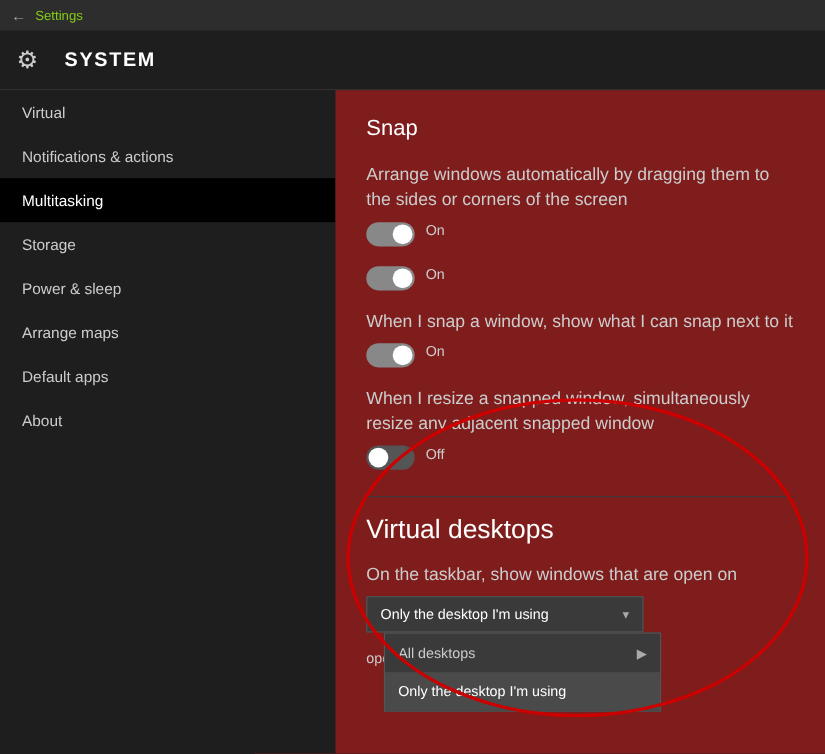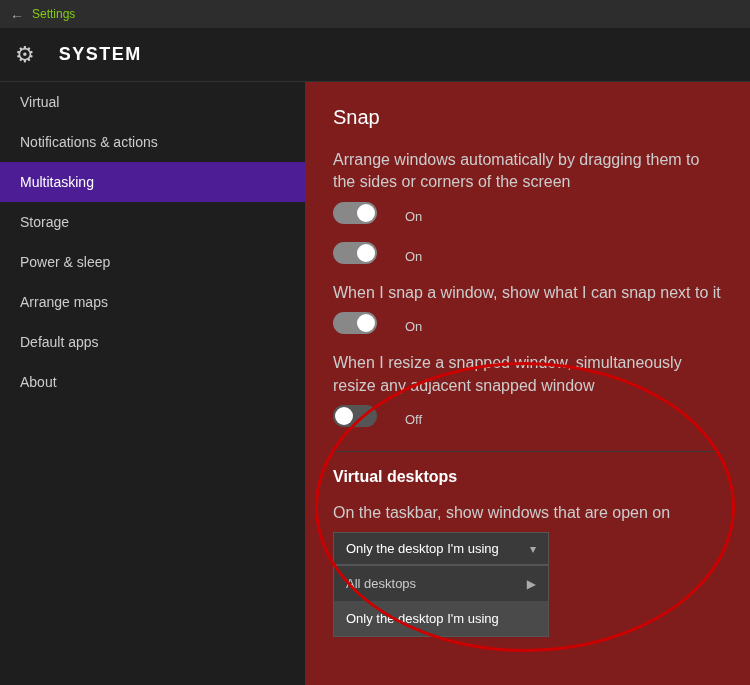--- a/index.html
+++ b/index.html
@@ -68,21 +68,21 @@
       overflow-y: auto;
     }
     .sidebar-item {
       padding: 12px 20px;
       font-size: 14px;
       cursor: pointer;
       color: #cccccc;
       user-select: none;
     }
     .sidebar-item.active {
-      background: #4c1d95;
+      background: #000000;
       color: #ffffff;
     }
 
     
     .main {
       flex: 1;
       background: #7f1d1d;
       padding: 24px 28px;
       overflow-y: auto;
       position: relative;
@@ -103,22 +103,22 @@
       font-size: 16px;
       color: #cccccc;
       line-height: 1.4;
       margin-bottom: 8px;
       max-width: 400px;
     }
 
     
     .toggle-row {
       display: flex;
-      align-items: flex-end;
-      gap: 28px;
+      align-items: flex-start;
+      gap: 10px;
     }
     .toggle {
       width: 44px;
       height: 22px;
       border-radius: 11px;
       background: #888;
       position: relative;
       cursor: pointer;
       flex-shrink: 0;
     }
@@ -147,30 +147,30 @@
       color: #cccccc;
     }
 
     
     .virtual-section {
       margin-top: 24px;
       padding-top: 16px;
       border-top: 1px solid #3a3a3a;
     }
     .virtual-title {
-      font-size: 16px;
-      font-weight: 700;
+      font-size: 24px;
+      font-weight: 400;
       margin-bottom: 16px;
       color: #ffffff;
     }
 
     
     .dropdown-wrapper {
       position: relative;
-      width: 216px;
+      width: 252px;
       margin-top: 4px;
     }
     .dropdown-select {
       width: 100%;
       padding: 8px 12px;
       background: #3a3a3a;
       border: 1px solid #555;
       color: #fff;
       font-size: 13px;
       cursor: pointer;
@@ -181,21 +181,21 @@
     }
     .dropdown-arrow {
       font-size: 12px;
       color: #aaa;
     }
 
     
     .dropdown-menu {
       position: absolute;
       top: 100%;
-      left: 0;
+      left: 16px;
       width: 100%;
       background: #3a3a3a;
       border: 1px solid #555;
       z-index: 100;
     }
     .dropdown-option {
       padding: 10px 12px;
       font-size: 13px;
       color: #cccccc;
       cursor: pointer;

